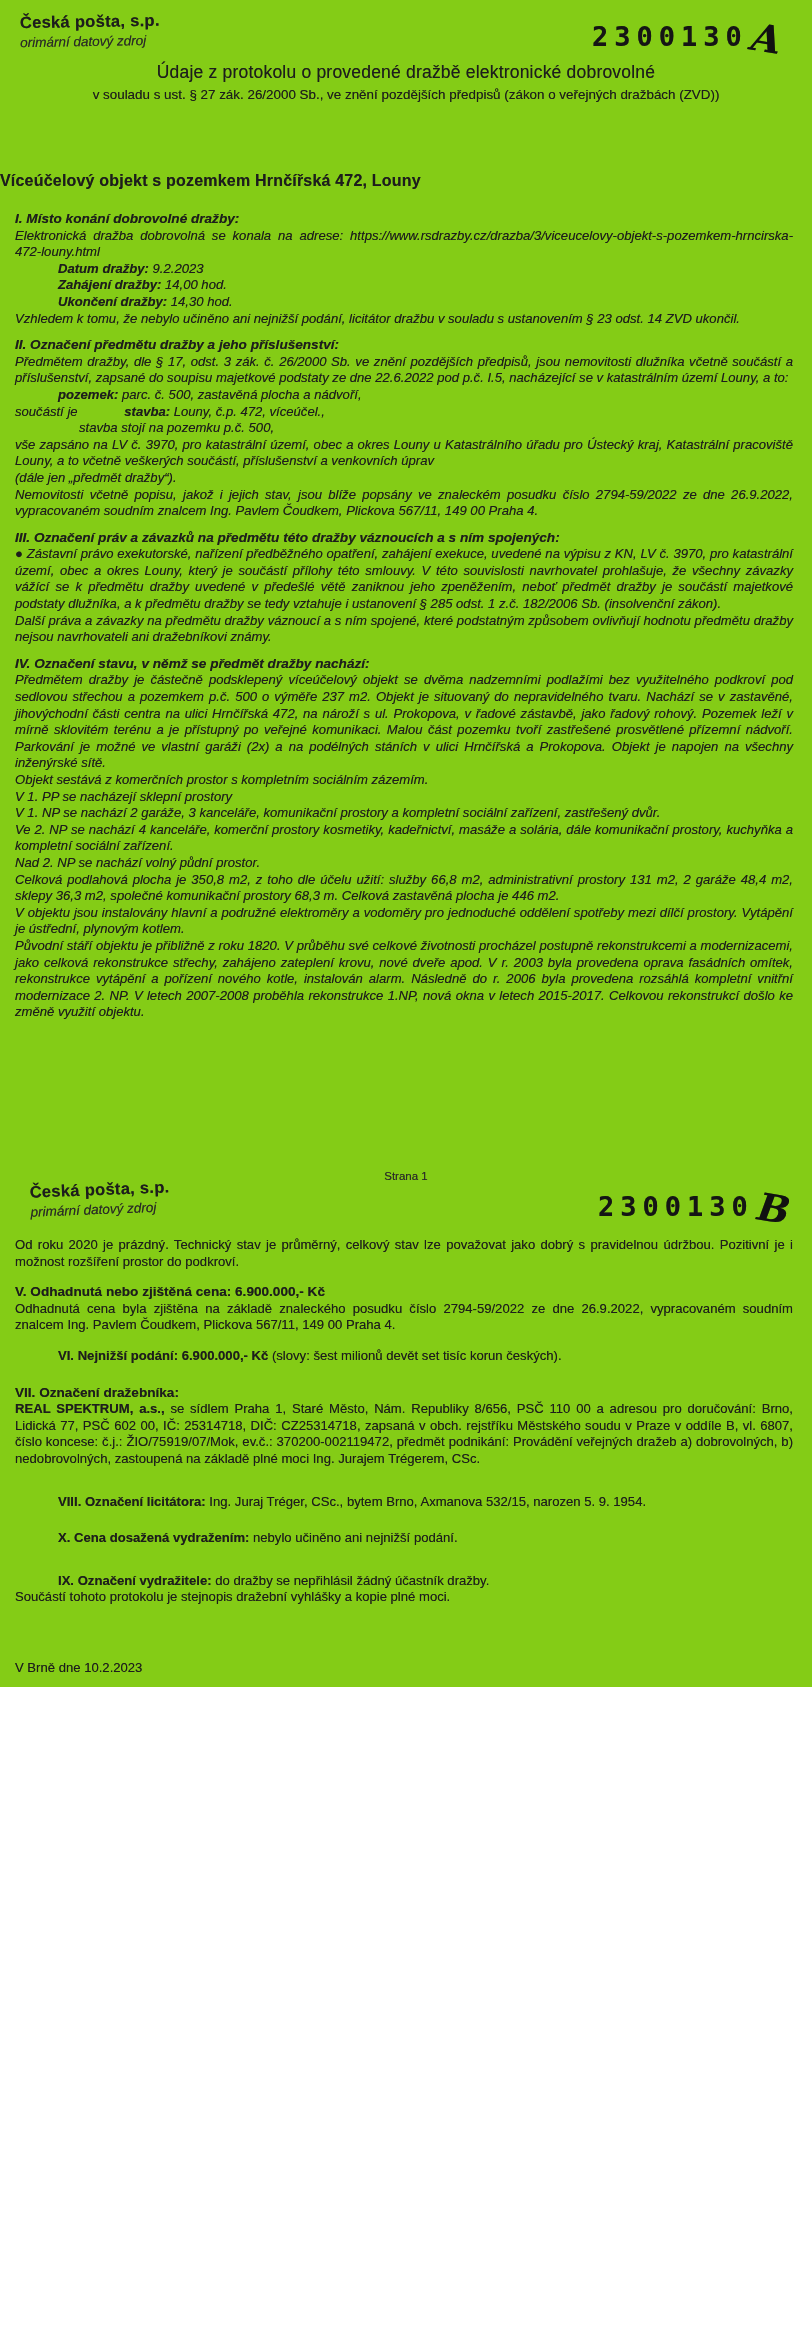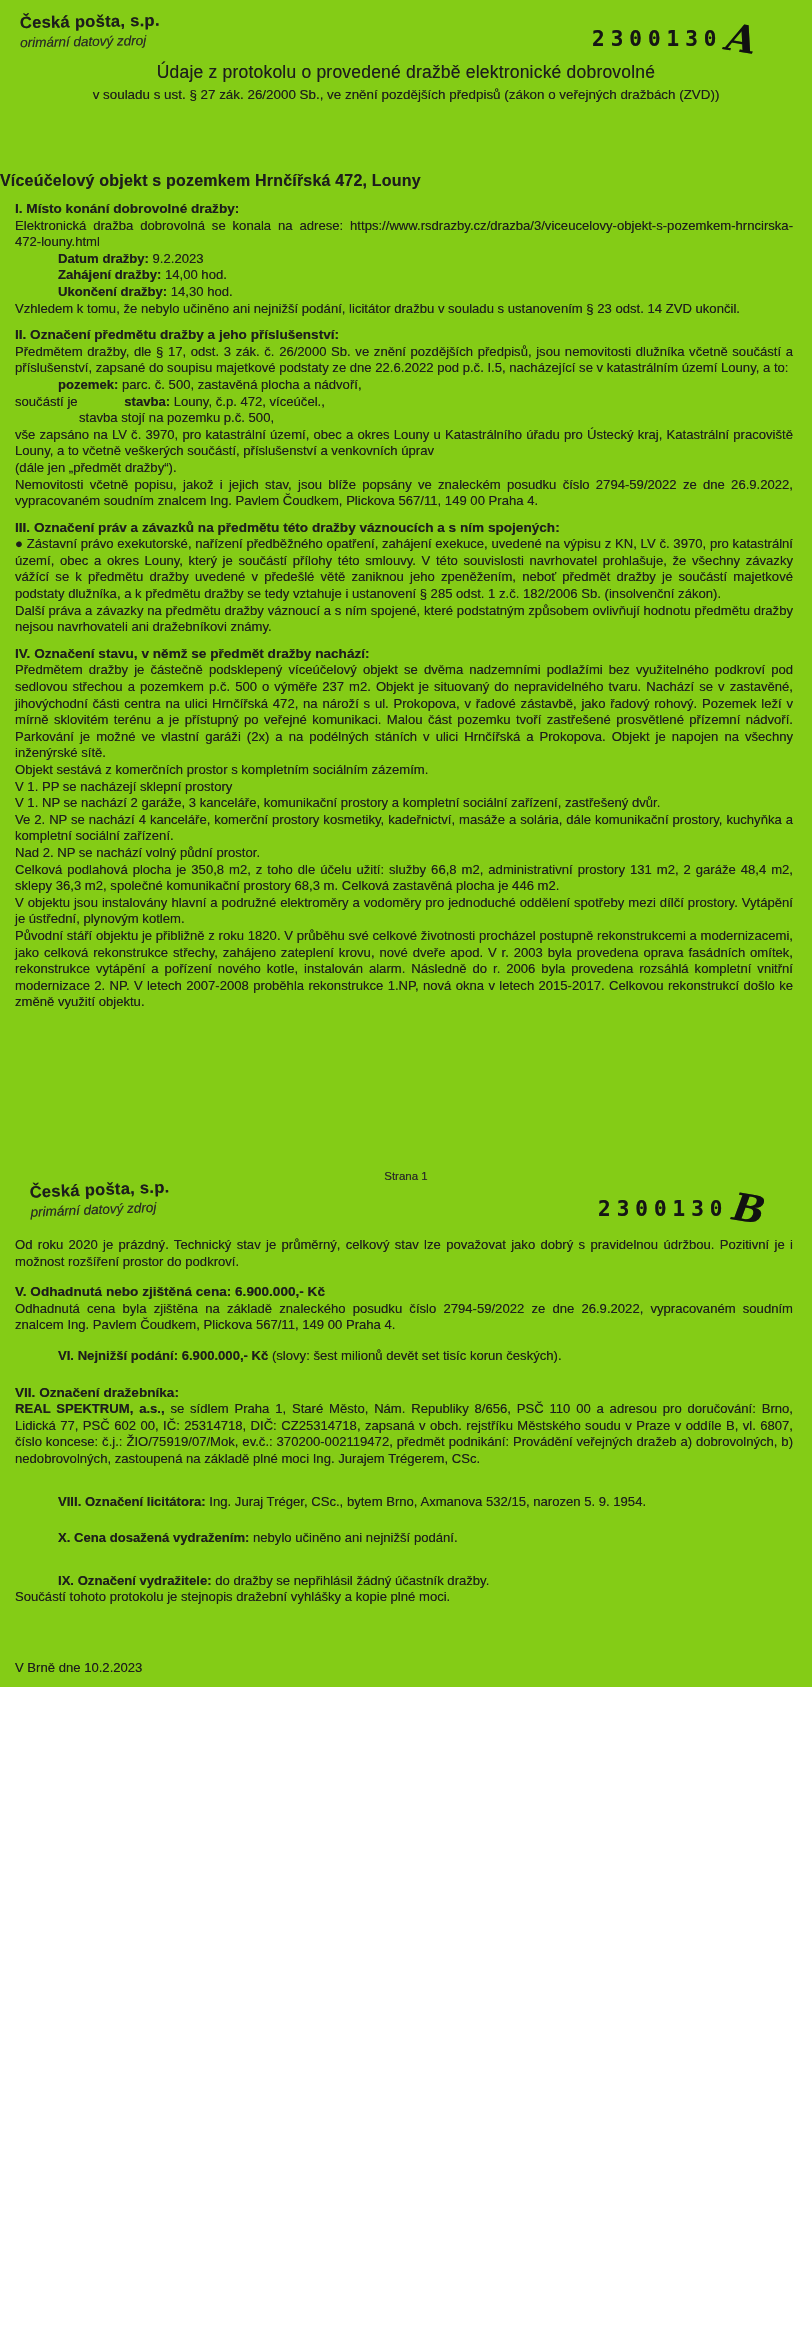--- a/index.html
+++ b/index.html
@@ -13,38 +13,38 @@
   .hdr1{left:20px;top:12px;transform:rotate(-1deg);}
   .hdr2{left:30px;top:1180px;transform:rotate(-2.2deg);}
   .hdr-name{font-weight:bold;font-size:16.5px;letter-spacing:.3px;}
   .hdr-sub{font-style:italic;font-size:13.5px;margin-top:3px;color:#2a2a2a;}
   
   .stamp{position:absolute;white-space:nowrap;}
   .stamp1{left:592px;top:16px;}
   .stamp2{left:598px;top:1186px;}
   .stamp-digits{
     font-family:"DejaVu Sans Mono",monospace;font-weight:bold;color:#151515;
-    font-size:21px;letter-spacing:6px;
+    font-size:27px;letter-spacing:6px;
   }
   .stamp-letter{
     font-family:"DejaVu Serif",serif;font-style:italic;font-weight:bold;
     font-size:38px;display:inline-block;transform:rotate(9deg);
     margin-left:4px;vertical-align:-6px;color:#111;
   }
   
   .title-wrap{position:absolute;left:0;top:62px;width:812px;text-align:center;}
   .doc-title{font-weight:normal;font-size:17.5px;letter-spacing:.2px;}
   .doc-subtitle{font-size:13.4px;margin-top:4px;}
   .property-title{
     position:absolute;left:0;top:172px;width:812px;text-align:left;
     font-weight:bold;font-size:16px;letter-spacing:.2px;
   }
   
   .content{position:absolute;left:15px;width:778px;font-size:13.1px;line-height:16.6px;}
-  .content1{top:195px;}
+  .content1{top:205px;font-style:italic;}
   .content2{top:1237px;}
   .content p{margin:0;}
   .para{text-align:justify;}
   .line{text-align:left;}
   .indent1{padding-left:64px;}
   .h{font-weight:bold;margin-top:10px;font-size:13.6px;}
   .h-first{margin-top:6px;}
   .kv b{font-weight:bold;padding-left:43px;}
   .gap-sm{margin-top:14px;}
   .gap-md{margin-top:20px;}

